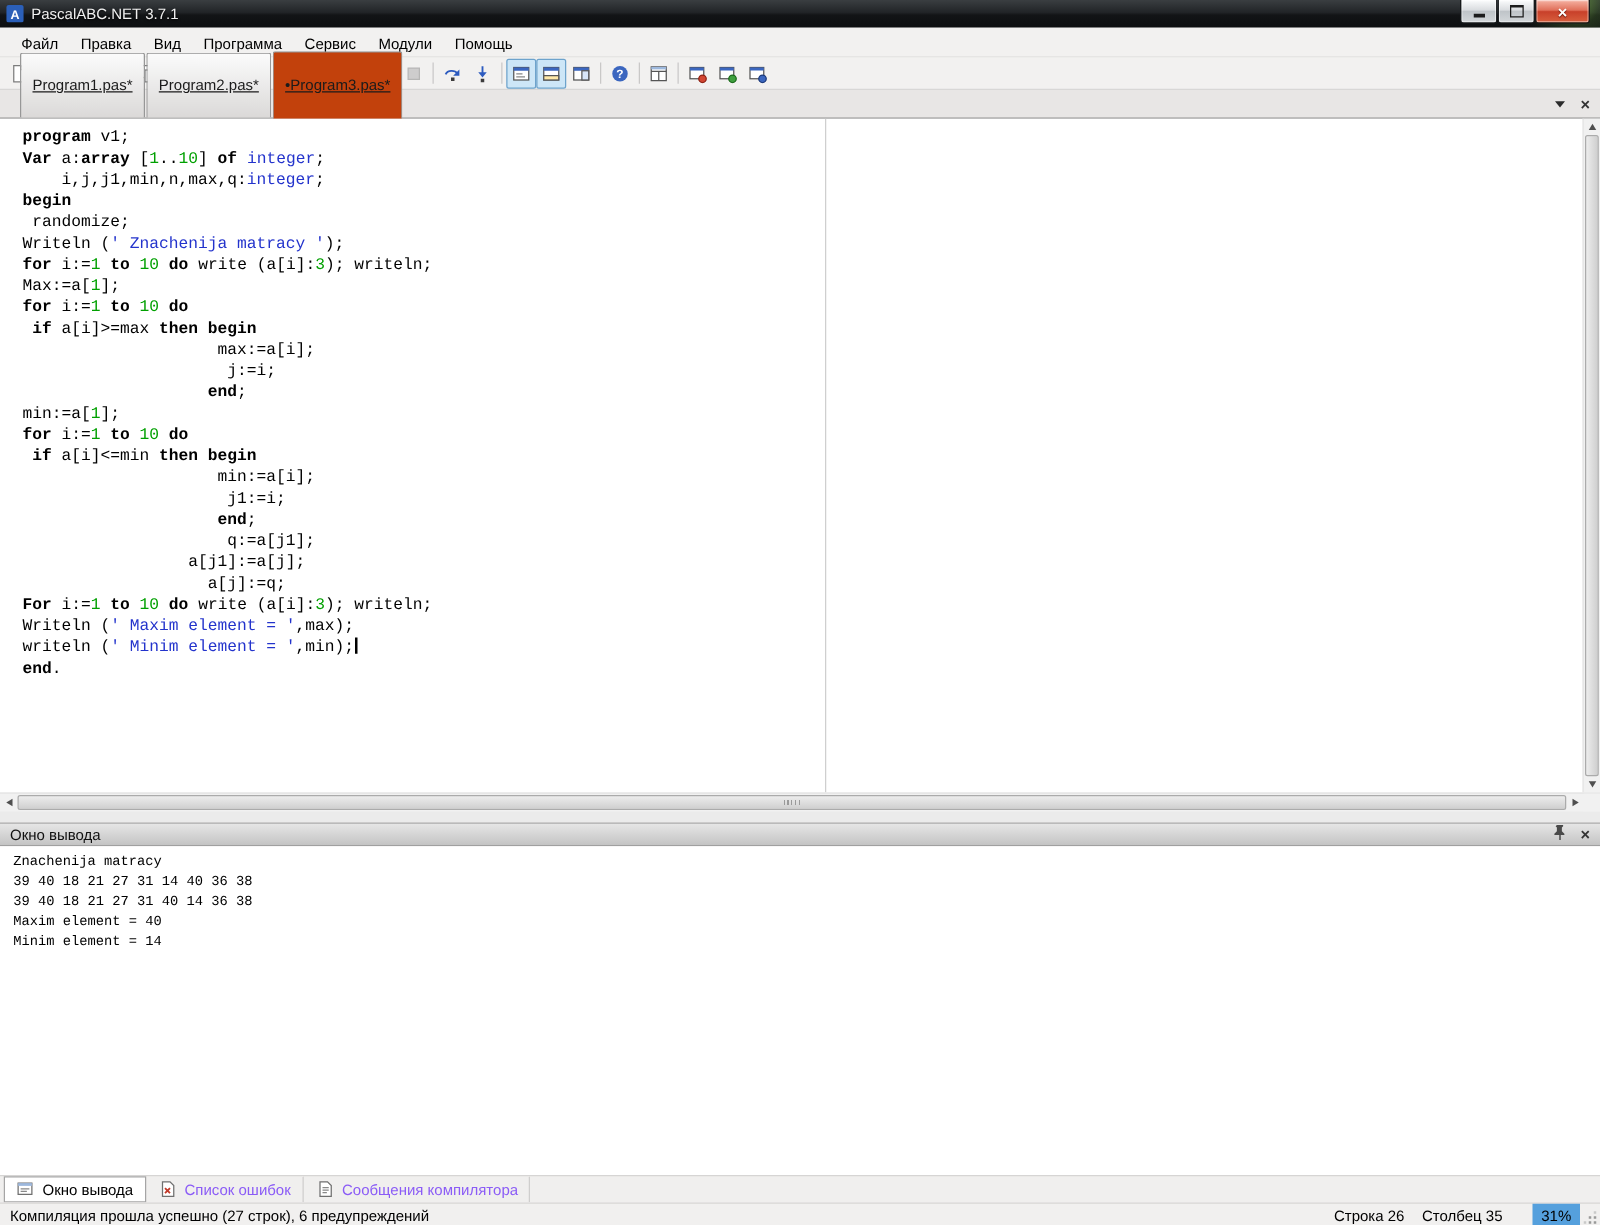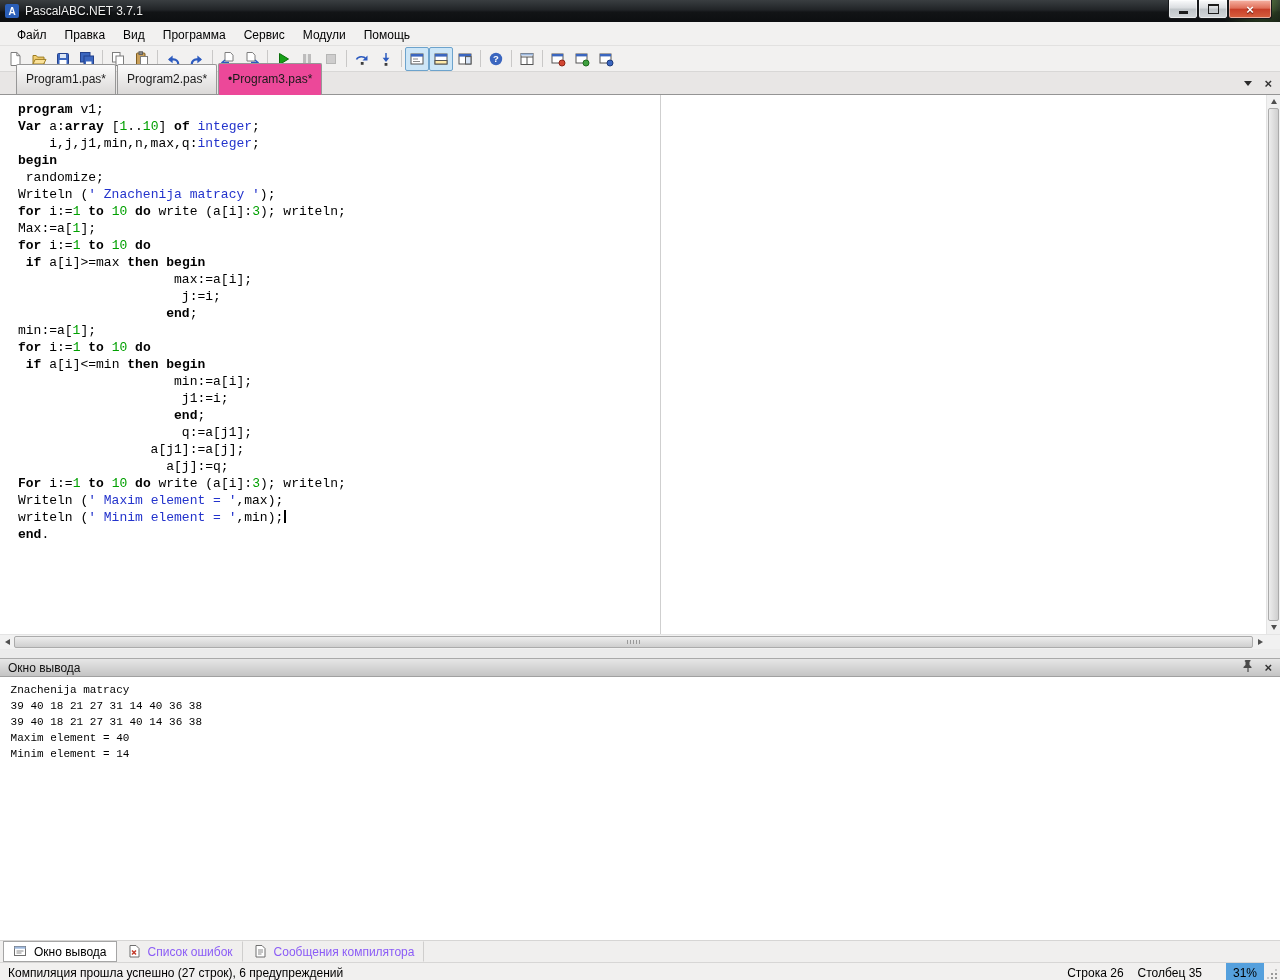--- a/index.html
+++ b/index.html
@@ -33,24 +33,24 @@
     display:flex;align-items:center;padding-left:3px;}
   .tbtn{width:22px;height:22px;display:flex;align-items:center;justify-content:center;
     border:1px solid transparent;border-radius:2px;}
   .tbtn.pressed{background:#cde6f7;border-color:#6da3cc;}
   .tbtn.disabled{opacity:.4;filter:grayscale(1);}
   .tsep{width:1px;height:17px;background:#c9c8c7;margin:0 3px;}
 
   
   .tabbar{height:22px;background:#e8e6e5;border-bottom:1px solid #949494;
     display:flex;align-items:flex-end;padding-left:16px;position:relative;}
-  .tab{font-size:12px;height:19px;line-height:19px;padding:5px 9px;color:#1b1b1b;
+  .tab{font-size:12px;height:19px;line-height:19px;padding:16px 9px;color:#1b1b1b;
     background:linear-gradient(#fbfbfb,#dbd9d8);border:1px solid #979797;border-bottom:none;
-    border-radius:2px 2px 0 0;margin-right:1px;white-space:nowrap;}
-  .tab.active{background:#ec4899;height:21px;line-height:21px;margin-bottom:-1px;}
+    border-radius:2px 2px 0 0;margin-right:1px;white-space:nowrap;text-decoration:underline;}
+  .tab.active{background:#c2410c;height:21px;line-height:21px;margin-bottom:-1px;}
   .tab-controls{position:absolute;right:8px;top:6px;display:flex;align-items:center;gap:12px;}
   .tab-dd{display:flex;align-items:center;}
   .tab-close{font-size:13px;font-weight:bold;color:#333;line-height:11px;}
 
   
   .editor-wrap{position:relative;height:539px;background:#fff;}
   .code{position:absolute;left:0;top:0;right:13px;bottom:0;overflow:hidden;
     padding:6px 0 0 18px;font-family:"Liberation Mono","DejaVu Sans Mono",monospace;
     font-size:13px;color:#000;}
   .codeline{white-space:pre;height:17px;line-height:17px;}

